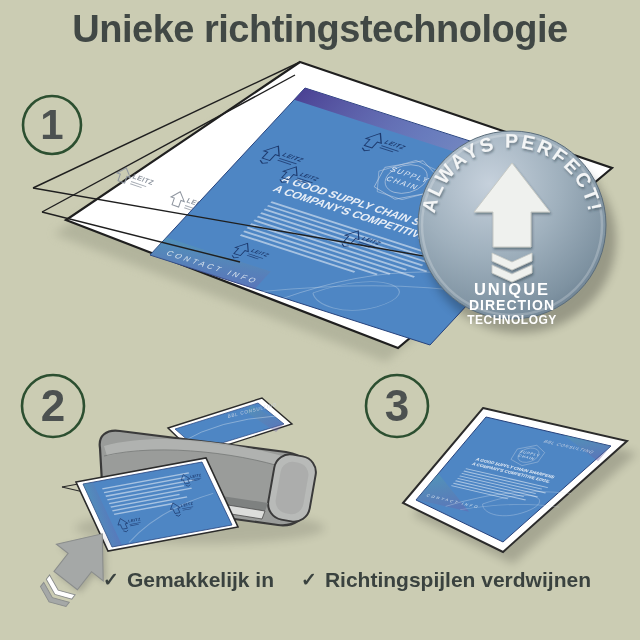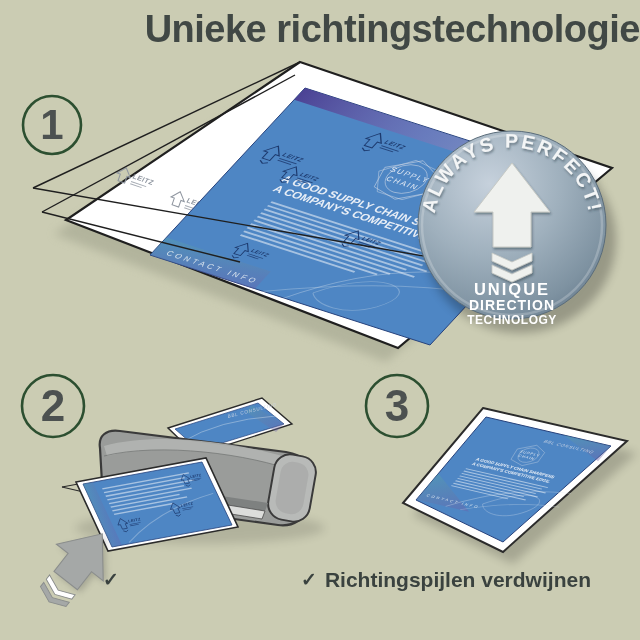--- a/index.html
+++ b/index.html
@@ -1,19 +1,19 @@
 <!DOCTYPE html>
 <html><head>
 <meta charset="utf-8">
 <style>
   html,body{margin:0;padding:0;}
   body{width:640px;height:640px;overflow:hidden;background:#cbccb3;
        font-family:"Liberation Sans", sans-serif;}
   .stage{position:relative;width:640px;height:640px;background:#cbccb3;}
-  .title{position:absolute;top:8px;left:0;width:640px;text-align:right;
+  .title{position:absolute;top:8px;left:0;width:640px;text-align:center;
          font-size:38px;font-weight:bold;color:#414845;letter-spacing:-0.5px;}
   svg{position:absolute;top:0;left:0;font-family:"Liberation Sans", sans-serif;}
   .check-item{position:absolute;display:flex;align-items:flex-start;color:#3a423f;}
   .check-glyph{font-size:19px;font-weight:bold;line-height:24px;margin-right:8px;}
   .check-lines{font-size:21px;font-weight:bold;line-height:23px;}
 </style>
 </head>
 <body>
 
 <div class="stage">
@@ -253,21 +253,21 @@
             <rect x="20" y="83.4" width="58" height="1.1"></rect>
         </g>
         <text x="6" y="102" font-size="4" letter-spacing="2" fill="#e8f0f4" opacity="0.9">CONTACT INFO</text>
       </g>
     </g>
   </svg>
 
   <div class="check-item" style="left:103px;top:568px;">
     <span class="check-glyph">✓</span>
     <span class="check-lines">
-      <br>
+      <span>Gemakkelijk in</span><br>
     </span>
   </div>
   <div class="check-item" style="left:301px;top:568px;">
     <span class="check-glyph">✓</span>
     <span class="check-lines">
       <span>Richtingspijlen verdwijnen</span><br>
     </span>
   </div>
 
 </div>

